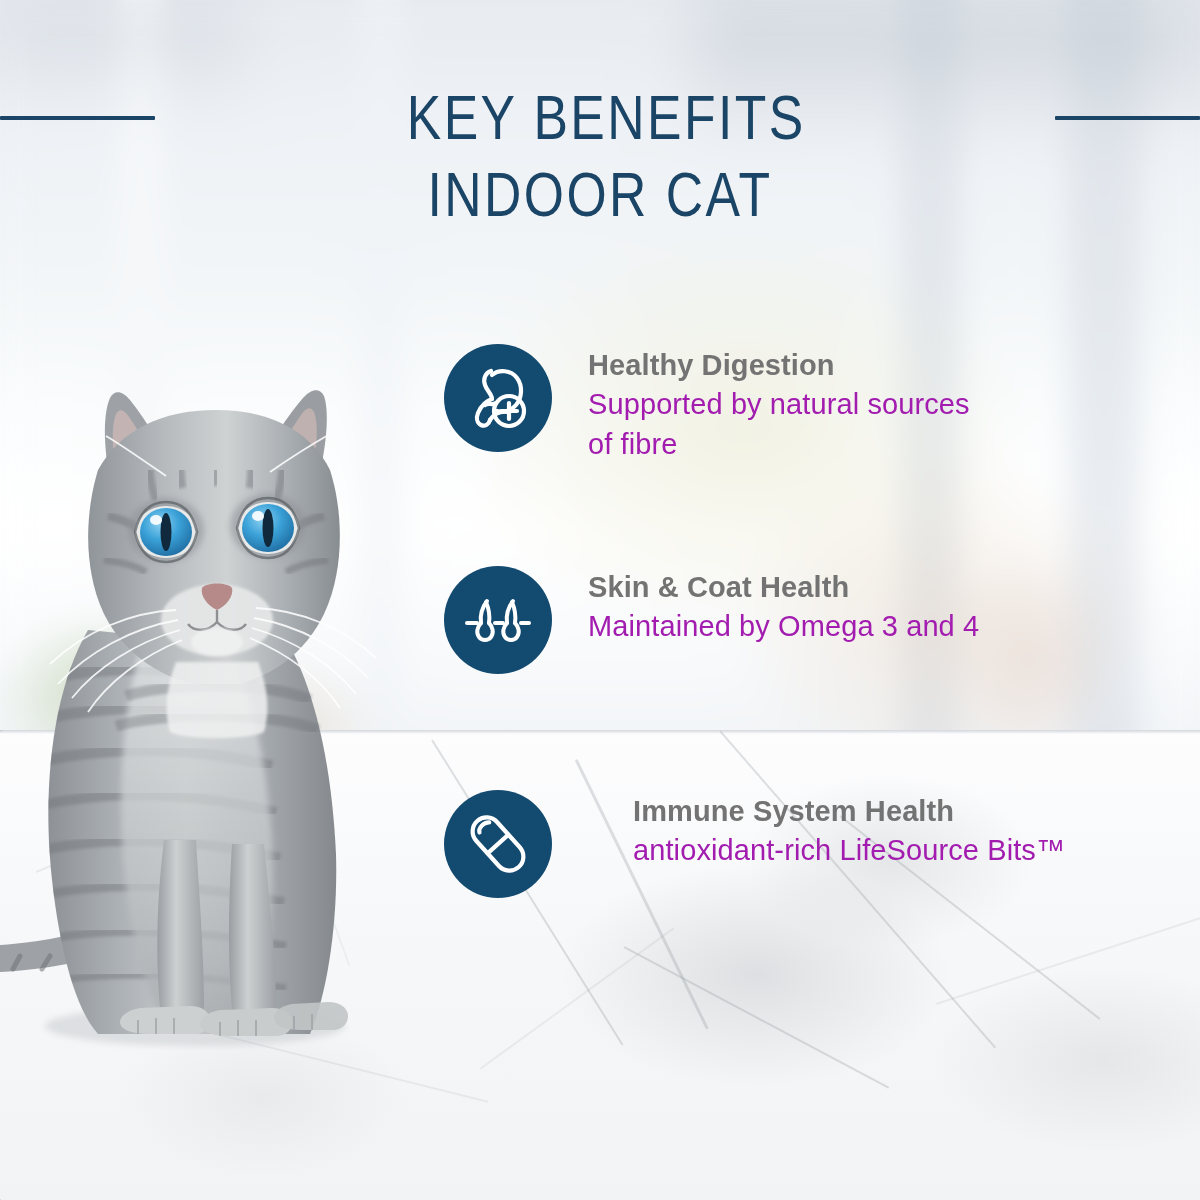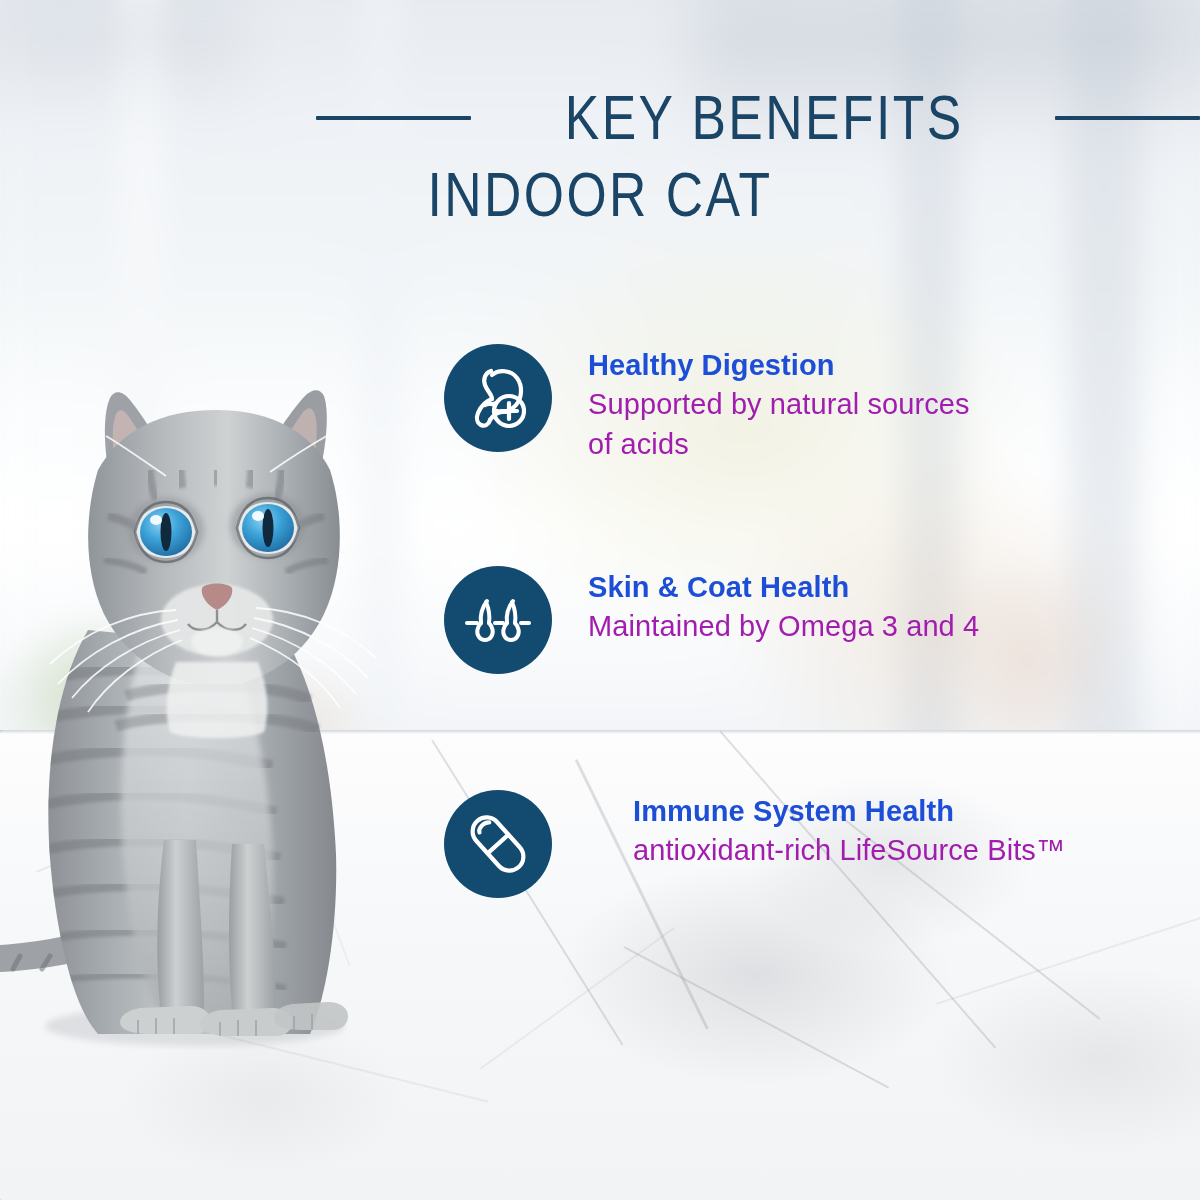--- a/index.html
+++ b/index.html
@@ -94,21 +94,21 @@
     background:linear-gradient(180deg,rgba(176,182,190,.55),rgba(255,255,255,0));
   }
   .vein{position:absolute;background:rgba(146,152,160,.30);transform-origin:left center;border-radius:2px;filter:blur(.6px);}
 
   
   .title-wrap{
     position:absolute;left:0;right:0;top:86px;
     text-align:center;
     color:#1b4566;
   }
-  .title-row{display:flex;align-items:center;justify-content:flex-end;gap:0;}
+  .title-row{display:flex;align-items:center;justify-content:space-between;gap:0;}
   .dash{height:4px;background:#1b4566;border-radius:1px;}
   .dash-l{width:155px;margin-right:50px;}
   .dash-r{width:145px;margin-left:48px;}
   .title-main{
     font-family:"Liberation Sans",sans-serif;
     font-size:63px;
     font-weight:300;
     letter-spacing:3px;
     line-height:1.0;
     color:#1b4566;
@@ -135,21 +135,21 @@
     align-items:flex-start;
   }
   .bicon{
     width:108px;height:108px;flex:0 0 108px;
     border-radius:50%;
     background:#134a70;
     display:flex;align-items:center;justify-content:center;
   }
   .btext{margin-left:36px;padding-top:2px;}
   .bhead{
-    font-size:29px;font-weight:bold;color:#1d4ed8;
+    font-size:29px;font-weight:bold;color:#737373;
     letter-spacing:.1px;line-height:38px;white-space:nowrap;
   }
   .bbody{
     font-size:29px;font-weight:normal;color:#a21caf;
     line-height:40px;letter-spacing:.1px;
   }
   .bbody span{display:block;white-space:nowrap;}
 
   #b1{left:444px;top:344px;}
   #b2{left:444px;top:566px;}
@@ -378,21 +378,21 @@
         <path d="M29 59 C33 53 40 50 47 51"></path>
         <path d="M24 44 C28 41 31 45 35 42"></path>
         <circle cx="48" cy="50" r="15"></circle>
         <path d="M48 42 v16 M40 50 h16"></path>
       </svg>
     </div>
     <div class="btext">
       <div class="bhead">Healthy Digestion</div>
       <div class="bbody">
         <span>Supported by natural sources</span>
-        <span>of acids</span>
+        <span>of fibre</span>
       </div>
     </div>
   </div>
 
   <div class="benefit" id="b2">
     <div class="bicon">
       <svg width="74" height="74" viewBox="0 0 74 74" fill="none" stroke="#ffffff" stroke-width="4" stroke-linecap="round" stroke-linejoin="round">
         <path d="M6 40 h10"></path>
         <path d="M34 40 h8"></path>
         <path d="M60 40 h8"></path>

